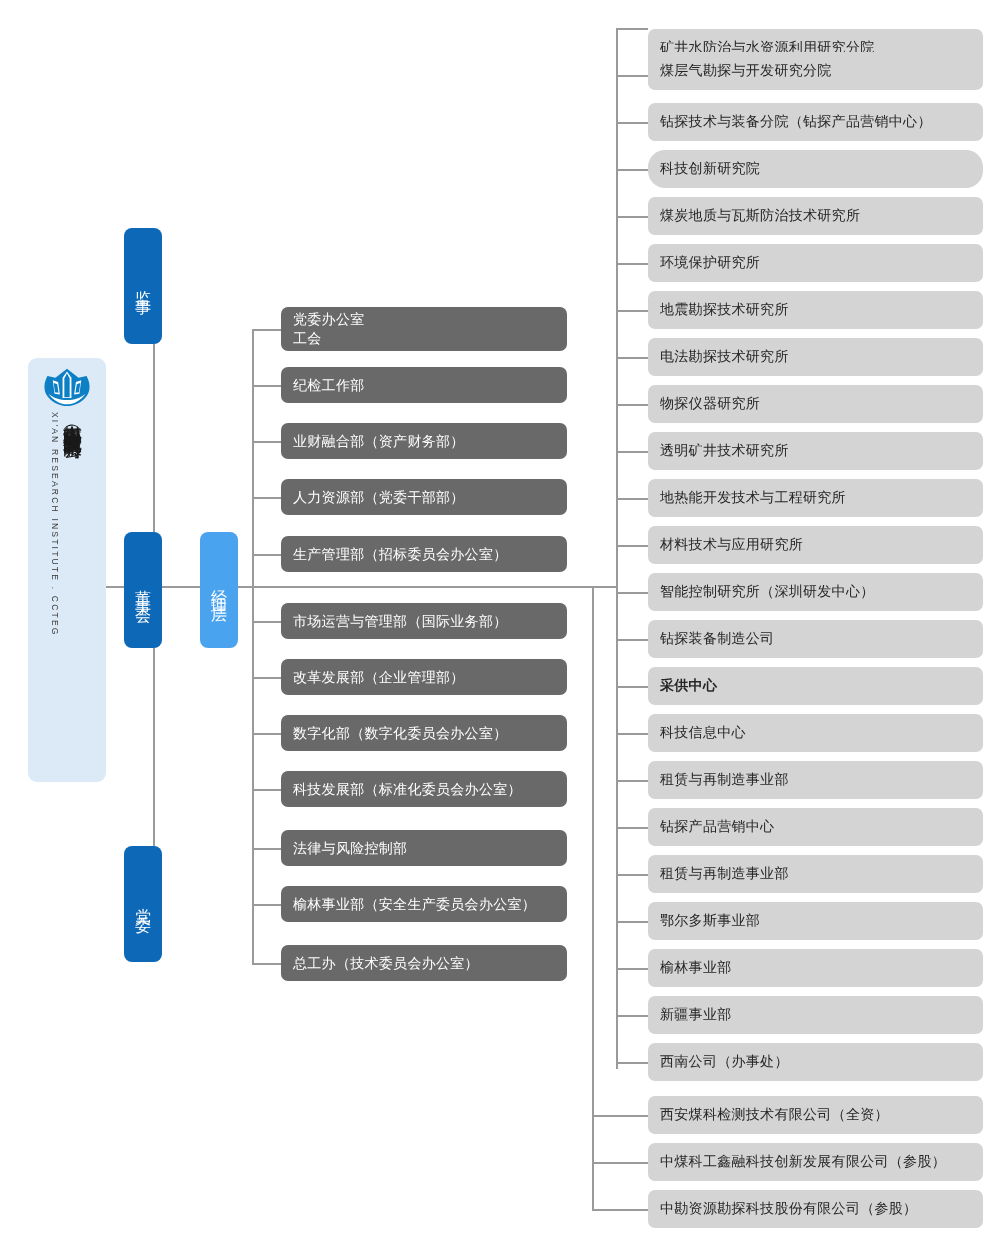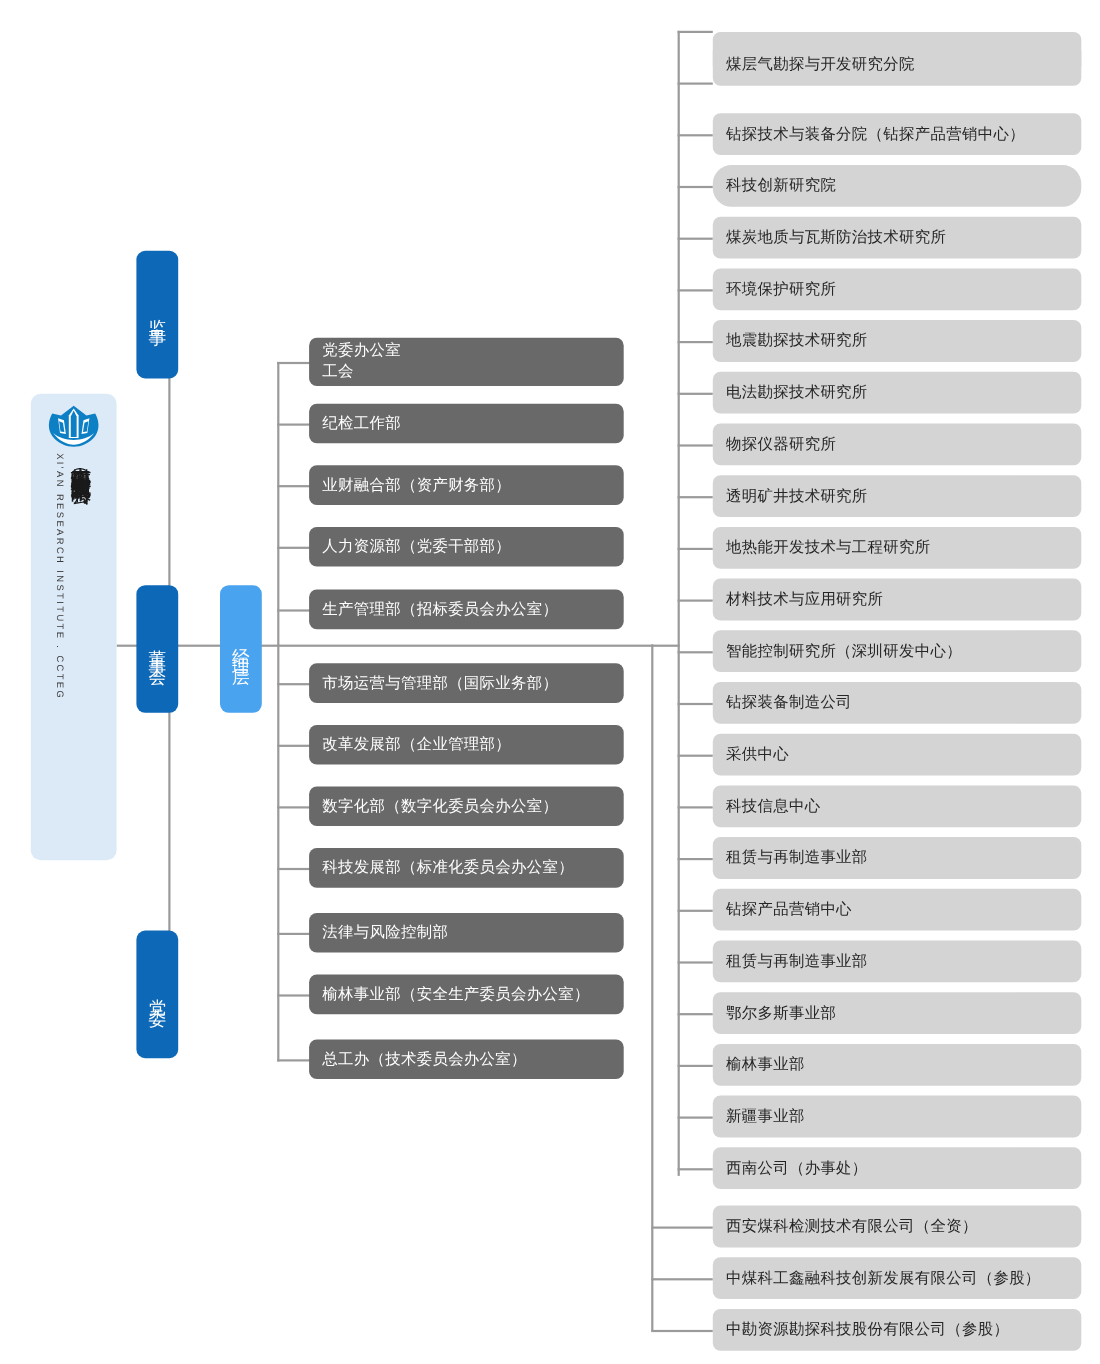--- a/index.html
+++ b/index.html
@@ -208,21 +208,21 @@
   <div class="dept" style="left:281px;top:659px;width:286px;height:36px;"><span>改革发展部（企业管理部）</span></div>
   <div class="dept" style="left:281px;top:715px;width:286px;height:36px;"><span>数字化部（数字化委员会办公室）</span></div>
   <div class="dept" style="left:281px;top:771px;width:286px;height:36px;"><span>科技发展部（标准化委员会办公室）</span></div>
   <div class="dept" style="left:281px;top:830px;width:286px;height:36px;"><span>法律与风险控制部</span></div>
   <div class="dept" style="left:281px;top:886px;width:286px;height:36px;"><span>榆林事业部（安全生产委员会办公室）</span></div>
   <div class="dept" style="left:281px;top:945px;width:286px;height:36px;"><span>总工办（技术委员会办公室）</span></div>
 
   <div class="unit" style="left:648px;top:9px;width:335px;height:38px;margin-top:20px;">
       <span>矿井水防治与水资源利用研究分院</span>
     </div>
-  <div class="unit" style="left:648px;top:40px;width:335px;height:38px;">
+  <div class="unit" style="left:648px;top:52px;width:335px;height:38px;">
       <span>煤层气勘探与开发研究分院</span>
     </div>
   <div class="unit" style="left:648px;top:103px;width:335px;height:38px;">
       <span>钻探技术与装备分院（钻探产品营销中心）</span>
     </div>
   <div class="unit" style="left:648px;top:150px;width:335px;height:38px;border-radius:17px;">
       <span>科技创新研究院</span>
     </div>
   <div class="unit" style="left:648px;top:197px;width:335px;height:38px;">
       <span>煤炭地质与瓦斯防治技术研究所</span>
@@ -247,21 +247,21 @@
     </div>
   <div class="unit" style="left:648px;top:526px;width:335px;height:38px;">
       <span>材料技术与应用研究所</span>
     </div>
   <div class="unit" style="left:648px;top:573px;width:335px;height:38px;">
       <span>智能控制研究所（深圳研发中心）</span>
     </div>
   <div class="unit" style="left:648px;top:620px;width:335px;height:38px;">
       <span>钻探装备制造公司</span>
     </div>
-  <div class="unit" style="left:648px;top:667px;width:335px;height:38px;">
+  <div class="unit" style="left:648px;top:667px;width:335px;height:38px;font-weight:bold;">
       <span>采供中心</span>
     </div>
   <div class="unit" style="left:648px;top:714px;width:335px;height:38px;">
       <span>科技信息中心</span>
     </div>
   <div class="unit" style="left:648px;top:761px;width:335px;height:38px;">
       <span>租赁与再制造事业部</span>
     </div>
   <div class="unit" style="left:648px;top:808px;width:335px;height:38px;">
       <span>钻探产品营销中心</span>

